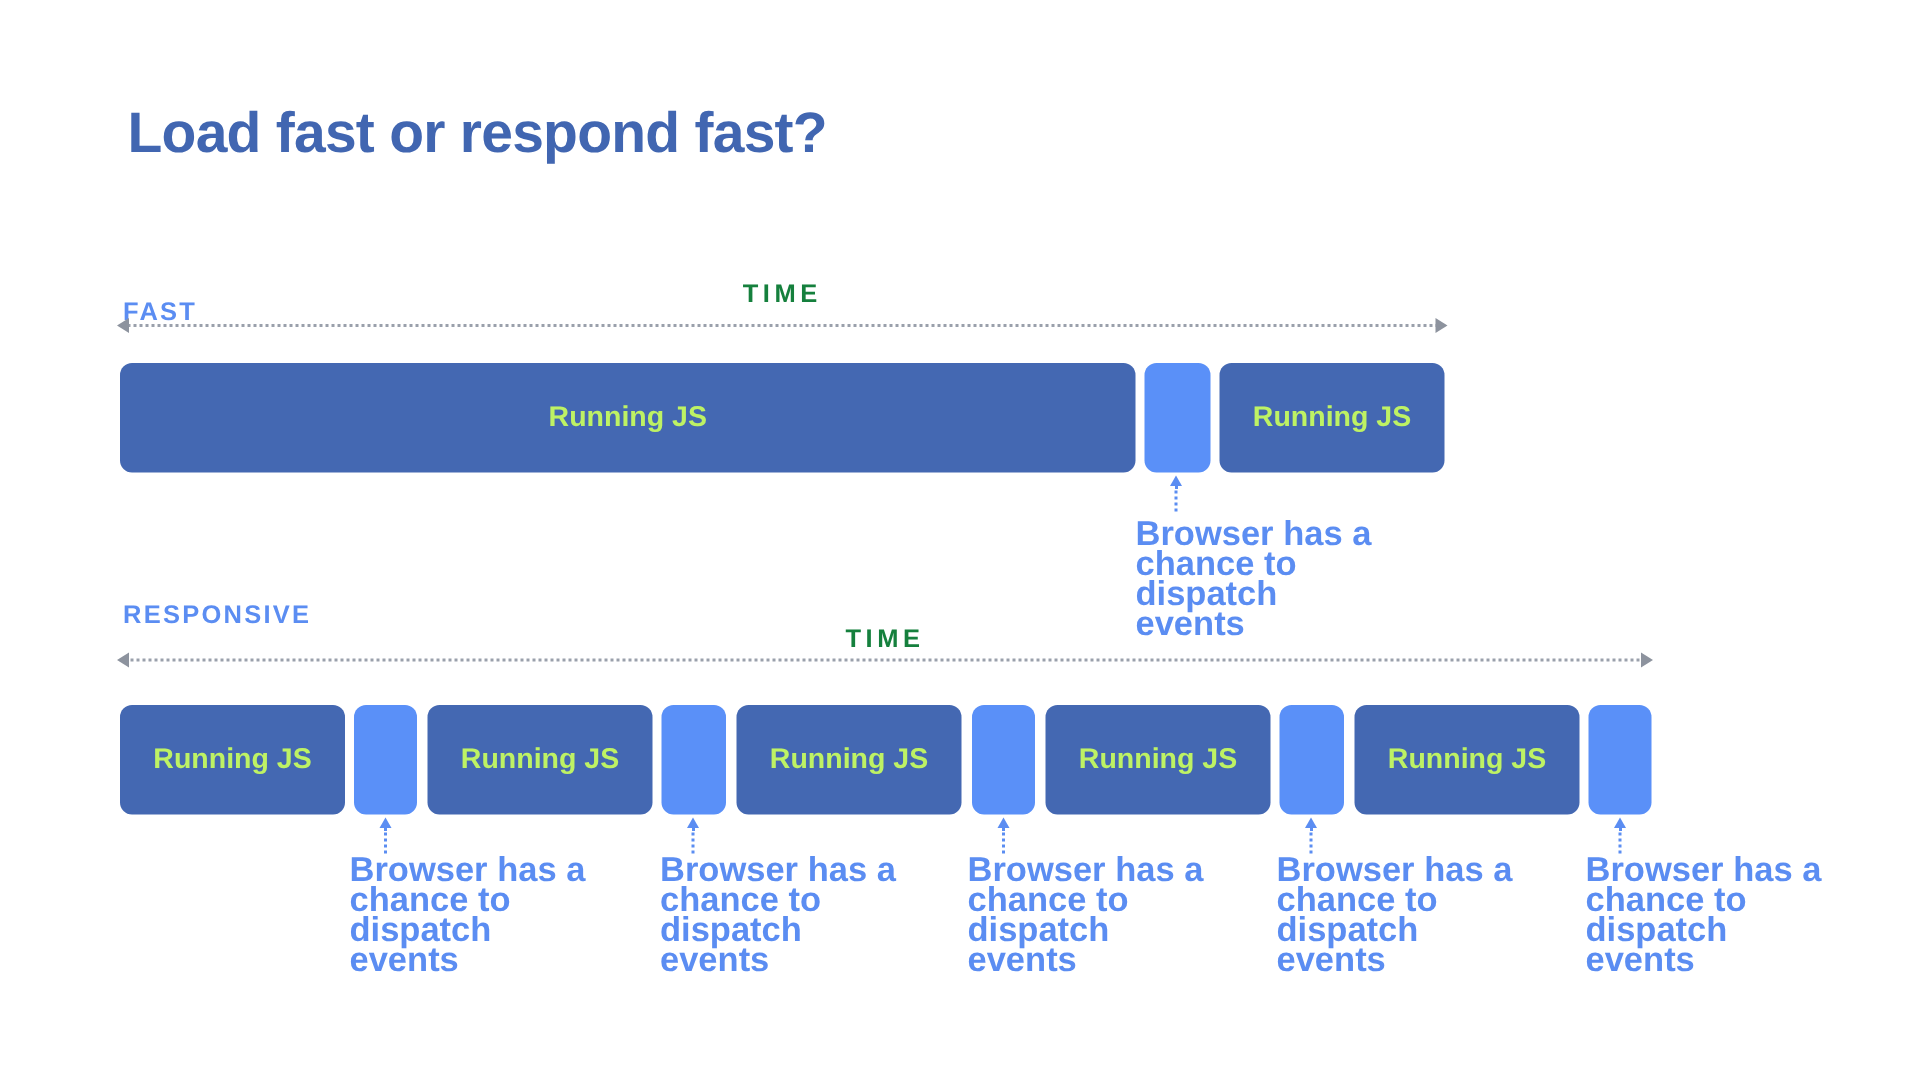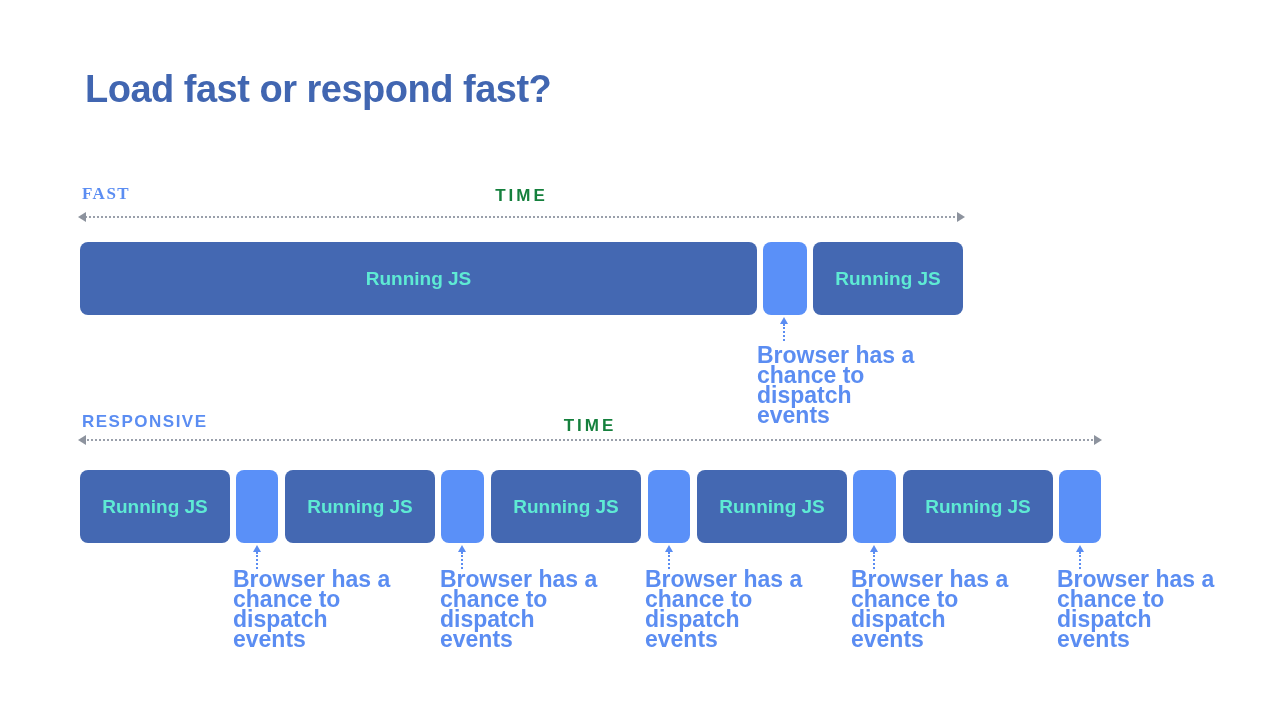--- a/index.html
+++ b/index.html
@@ -48,21 +48,21 @@
     position: absolute;
     height: 73px;
     border-radius: 8px;
     display: flex;
     align-items: center;
     justify-content: center;
   }
   .block.js  { background: #4468b2; }
   .block.gap { background: #5a90f8; }
   .block-label {
-    color: #5eead4;
+    color: #bef264;
     font-size: 19px;
     font-weight: 700;
   }
   .up-arrow {
     position: absolute;
     width: 12px;
     display: flex;
     flex-direction: column;
     align-items: center;
   }
@@ -88,21 +88,21 @@
   }
 </style>
 </head>
 <body>
 
 <div class="slide">
 
   <h1 class="title">Load fast or respond fast?</h1>
 
   <section>
-    <span class="tl-label" style="left:82px; top:184px;font-family:Liberation Serif, serif;">FAST</span>
+    <span class="tl-label" style="left:82px; top:198px;">FAST</span>
     <span class="time-label" style="left:80px; top:186px; width:883px;">TIME</span>
 
     <div class="axis" style="left:80px; top:216px; width:883px;">
       <span class="ah left"></span>
       <span class="ah right"></span>
     </div>
 
     <div class="block js" style="left:80px; top:242px; width:677px;">
       <span class="block-label">Running JS</span>
     </div>
@@ -115,21 +115,21 @@
       <span class="head"></span>
       <span class="stem"></span>
     </div>
 
     <div class="annotation" style="left:757px; top:345px;">Browser has a
 chance to
 dispatch events</div>
   </section>
 
   <section>
-    <span class="tl-label" style="left:82px; top:412px;">RESPONSIVE</span>
+    <span class="tl-label" style="left:82px; top:400px;">RESPONSIVE</span>
     <span class="time-label" style="left:80px; top:416px; width:1020px;">TIME</span>
 
     <div class="axis" style="left:80px; top:439px; width:1020px;">
       <span class="ah left"></span>
       <span class="ah right"></span>
     </div>
 
     <div class="block js" style="left:80px; top:470px; width:150px;">
       <span class="block-label">Running JS</span>
     </div>

